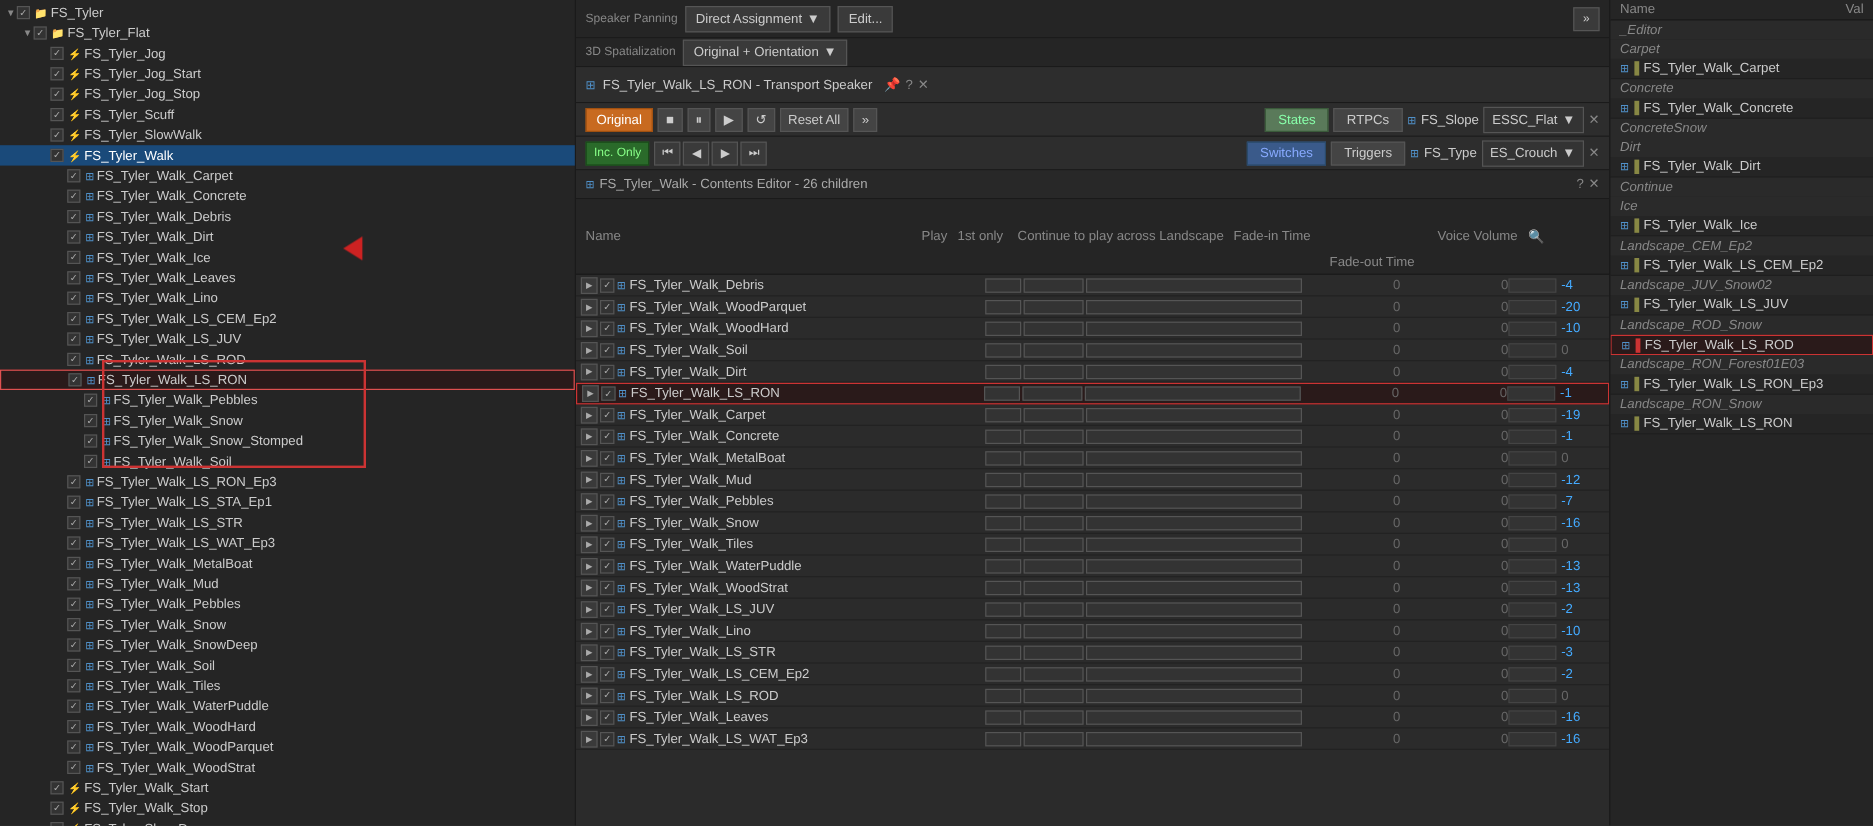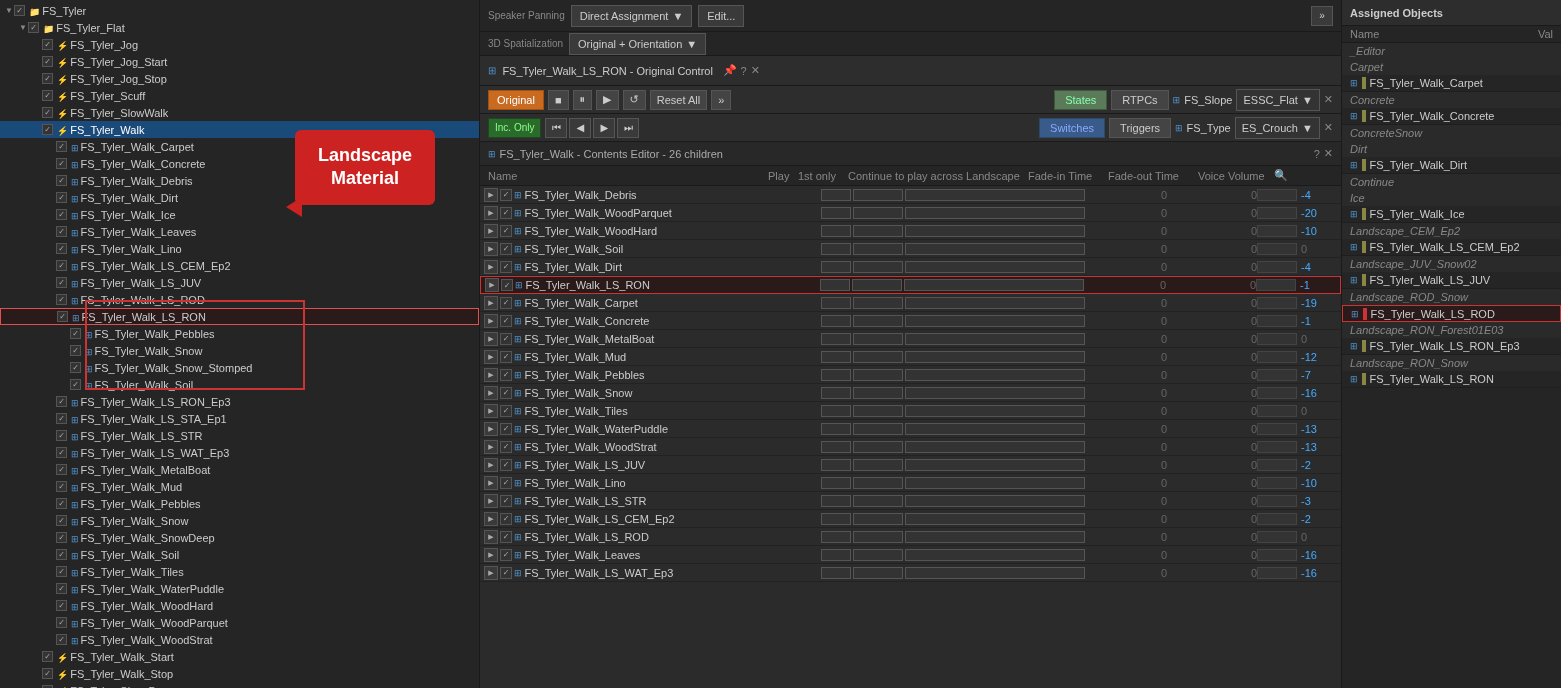--- a/index.html
+++ b/index.html
@@ -308,21 +308,21 @@
       color: #888;
       padding: 0 4px;
       white-space: nowrap;
     }
 
     .col-name { width: 280px; flex-shrink: 0; }
     .col-play { width: 30px; flex-shrink: 0; }
     .col-1st { width: 50px; flex-shrink: 0; }
     .col-continue { width: 180px; flex-shrink: 0; }
     .col-fadein { width: 80px; flex-shrink: 0; }
-    .col-fadeout { width: 90px; flex-shrink: 0; }
+    .col-fadeout { width: 90px; flex-shrink: 0; margin-top: 44px; }
     .col-volume { width: 80px; flex-shrink: 0; }
 
     .table-row {
       display: flex;
       align-items: center;
       padding: 1px 4px;
       border-bottom: 1px solid #222;
       height: 18px;
     }
     .table-row.highlighted-row {
@@ -712,23 +712,20 @@
       </div>
       <div class="tree-item" style="padding-left: 32px;">
         <span class="expand-arrow"> </span>
         <div class="checkbox checked"></div>
         <span><span style="color:#c8a050;font-size:9px;margin:0 2px;">⚡</span></span>
         <span style="font-size: 11px; color: rgb(204, 204, 204);">FS_Tyler_SlopeDown</span>
       </div>
     </div>
   <div class="label-red-box"></div>
   <div class="callout-arrow"></div>
-  <div class="callout-box">
-    <span>Landscape Material</span>
-  </div>
 </div>
 
 <div class="center-panel">
 
   <div class="top-bar">
     <span class="label-text">Speaker Panning</span>
     <button class="dropdown-btn">
       <span>Direct Assignment</span>
       <span>▼</span>
     </button>
@@ -740,21 +737,21 @@
   <div style="background:#252525;padding:3px 8px;border-bottom:1px solid #1a1a1a;display:flex;align-items:center;gap:6px;height:24px;">
     <span class="label-text">3D Spatialization</span>
     <button class="dropdown-btn">
       <span>Original + Orientation</span>
       <span>▼</span>
     </button>
   </div>
 
   <div class="transport-bar">
     <span style="color:#5090c8;font-size:10px;margin-right:2px;">⊞</span>
-    <span style="font-size:11px;color:#ccc;margin-right:6px;">FS_Tyler_Walk_LS_RON - Original Control</span>
+    <span style="font-size:11px;color:#ccc;margin-right:6px;">FS_Tyler_Walk_LS_RON - Transport Speaker</span>
     <span style="cursor:pointer;color:#888;font-size:11px;">📌</span>
     <span style="cursor:pointer;color:#888;font-size:11px;">?</span>
     <span style="cursor:pointer;color:#888;font-size:11px;">✕</span>
   </div>
 
   <div style="background:#2d2d2d;border-bottom:1px solid #1a1a1a;display:flex;align-items:center;gap:4px;padding:3px 8px;height:28px;">
     <button class="btn-orange">Original</button>
     <button class="btn-gray">■</button>
     <button class="btn-gray">⏸</button>
     <button class="btn-gray">▶</button>
@@ -1139,23 +1136,20 @@
         <span class="num-val-dark" style="width: 90px; flex-shrink: 0; text-align: right;">0</span>
         <div style="display: flex; align-items: center; width: 80px; flex-shrink: 0;">
           <div class="vol-slider" style="width: 40px; margin-right: 4px;"></div>
           <span style="color: rgb(68, 170, 255); font-size: 11px;">-16</span>
         </div>
       </div>
     </div>
 </div>
 
 <div class="right-panel">
-  <div class="right-header">
-    <span class="right-header-title">Assigned Objects</span>
-  </div>
   <div class="right-col-headers">
     <span class="right-th" style="flex:1">Name</span>
     <span class="right-th">Val</span>
   </div>
   <div class="right-list" id="right-list">
   <div class="right-section-header">_Editor</div>
       <div class="right-section-header">Carpet</div>
       <div class="right-item">
         <span class="right-item-icon">⊞</span>
         <span style="width: 4px; height: 12px; background: rgb(136, 136, 68); display: inline-block; margin-right: 4px; flex-shrink: 0;"></span>

